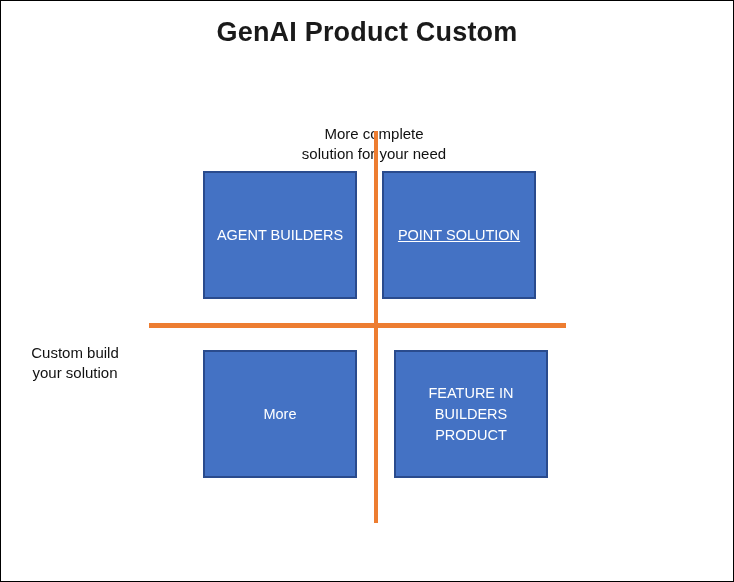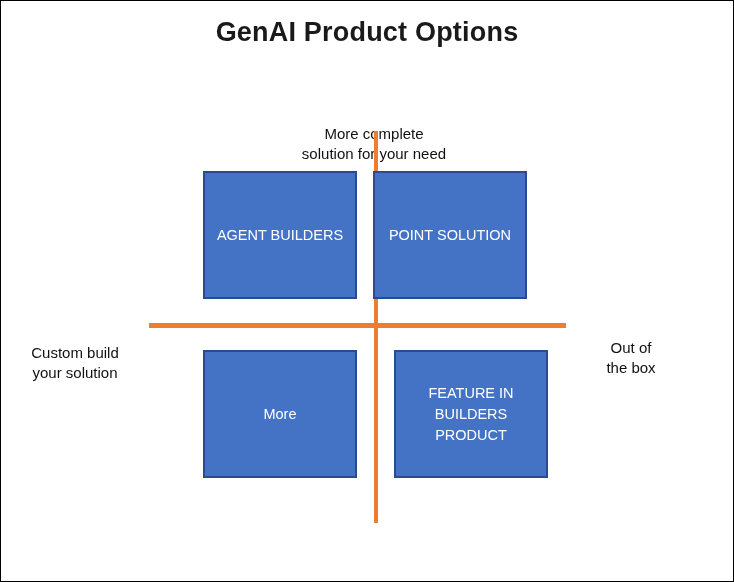--- a/index.html
+++ b/index.html
@@ -64,39 +64,37 @@
     color: var(--box-text);
     display: flex;
     align-items: center;
     justify-content: center;
     text-align: center;
     font-size: 14.5px;
     line-height: 21px;
     padding: 8px 10px;
   }
   .quadrant-box.tl { left: 202px; top: 170px; }
-  .quadrant-box.tr { left: 372px; top: 170px; }
+  .quadrant-box.tr { left: 381px; top: 170px; text-decoration: underline; }
   .quadrant-box.bl { left: 202px; top: 349px; }
   .quadrant-box.br { left: 393px; top: 349px; }
 </style>
 </head>
 <body>
 
 <div class="canvas">
 
-  <div class="chart-title">GenAI Product Options</div>
+  <div class="chart-title">GenAI Product Custom</div>
 
   <div class="axis-label top">More complete
 solution for your need</div>
 
   <div class="axis-label left">Custom build
 your solution</div>
 
-  <div class="axis-label right">Out of
-the box</div>
 
 
   <div class="axis-line vertical"></div>
 
   <div class="axis-line horizontal"></div>
 
   <div class="quadrant-box tl">
     <span>AGENT BUILDERS</span>
   </div>
 

